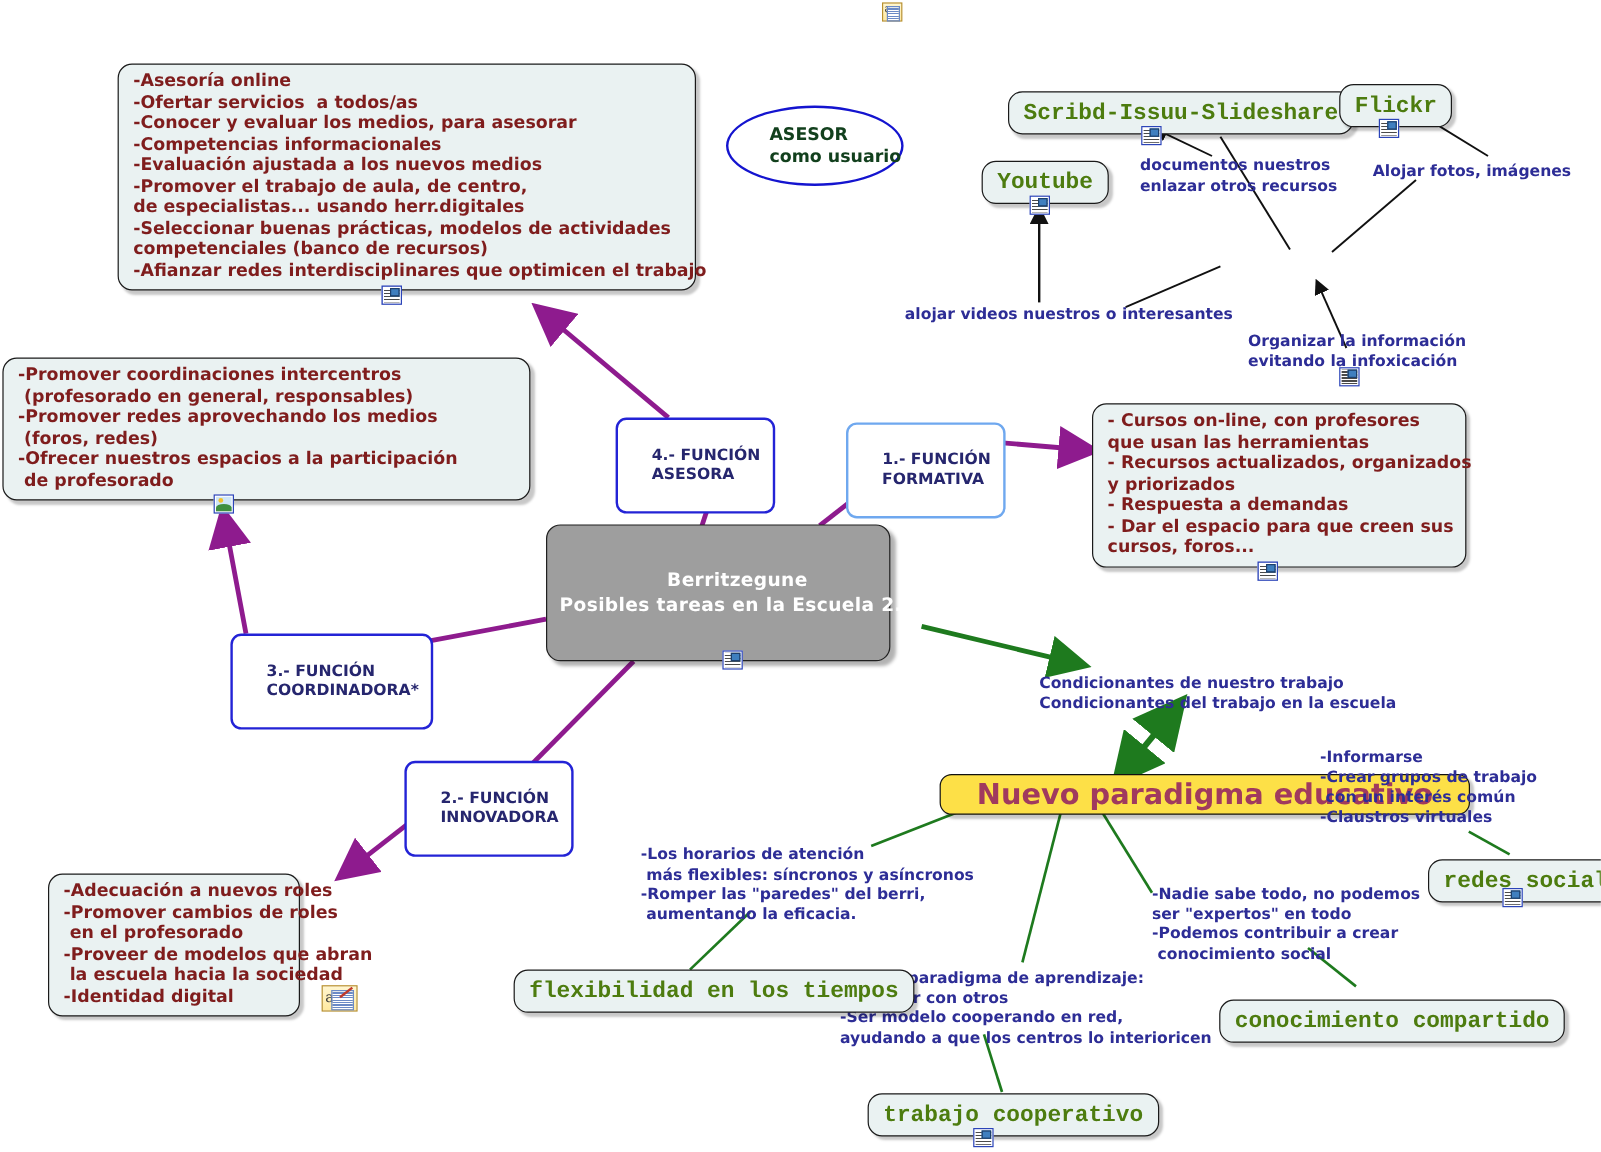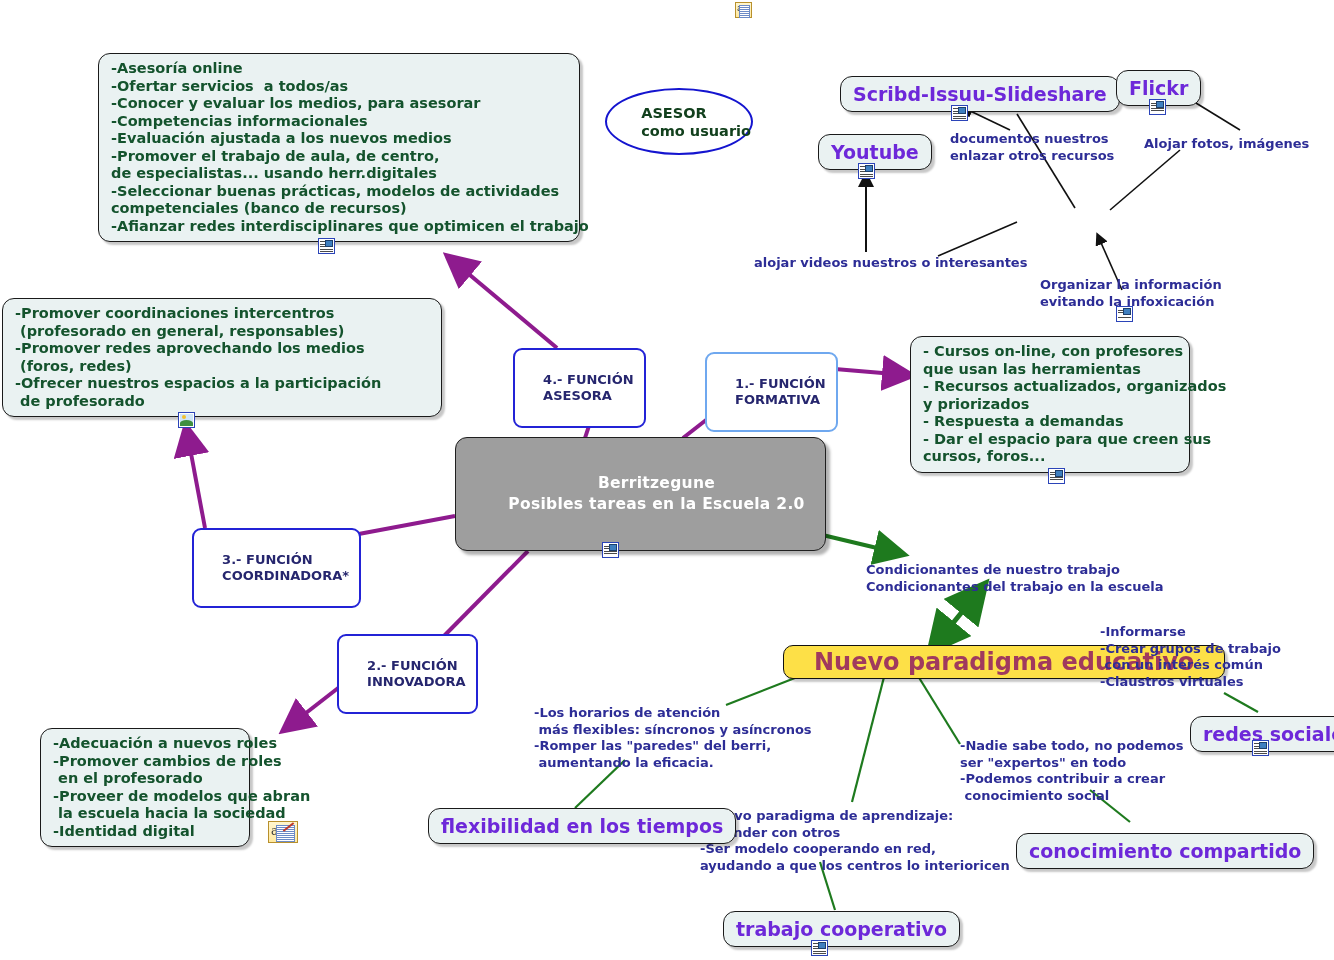--- a/index.html
+++ b/index.html
@@ -10,22 +10,22 @@
   #canvas{position:relative;width:1334px;height:960px;}
   svg.wires{position:absolute;left:0;top:0;width:1334px;height:960px;pointer-events:none;}
 
   
   .node{position:absolute;box-sizing:border-box;}
   .box{
     background:#eaf2f2;border:1.6px solid #1a1a1a;border-radius:12px;
     box-shadow:3px 3px 2px rgba(0,0,0,.22);
     padding:6px 12px;box-sizing:border-box;
   }
-  .box.green-text{color:#14532d;}
-  .box.dark-text{color:#6d28d9;}
+  .box.green-text{color:#7f1d1d;}
+  .box.dark-text{color:#4d7c0f;font-family:Liberation Mono, monospace;}
   .txt-list{font-weight:bold;font-size:14.5px;line-height:17.5px;white-space:pre;}
   .title-box{font-weight:bold;font-size:19px;line-height:22px;white-space:nowrap;text-align:center;}
 
   
   .central{
     background:#9e9e9e;border:1.6px solid #1f1f1f;border-radius:12px;
     box-shadow:4px 4px 3px rgba(0,0,0,.3);
     color:#ffffff;font-weight:bold;font-size:15.5px;line-height:21px;
     display:flex;align-items:center;justify-content:center;text-align:center;
     white-space:pre;letter-spacing:.3px;
@@ -197,21 +197,21 @@
  la escuela hacia la sociedad
 -Identidad digital</div>
     </div>
   </div>
   <div class="ico note" style="left:268px;top:821px;width:30px;height:22px;">
     <span class="a" style="font-size:12px;top:2px;left:2px;">a</span>
     <span class="lines" style="width:17px;height:15px;top:3px;right:2px;"></span>
     <span class="pen" style="width:13px;right:2px;top:4px;"></span>
   </div>
 
-  <div class="node" style="left:910px;top:336px;width:280px;">
+  <div class="node" style="left:910px;top:336px;width:312px;">
     <div class="box green-text">
       <div class="txt-list">- Cursos on-line, con profesores
 que usan las herramientas
 - Recursos actualizados, organizados
 y priorizados
 - Respuesta a demandas
 - Dar el espacio para que creen sus
 cursos, foros...</div>
     </div>
   </div>
@@ -284,21 +284,21 @@
   </div>
   <div class="node pill" style="left:192px;top:528px;">
     <span>3.- FUNCIÓN
     COORDINADORA*</span>
   </div>
   <div class="node pill" style="left:337px;top:634px;">
     <span>2.- FUNCIÓN
     INNOVADORA</span>
   </div>
 
-  <div class="node central" style="left:455px;top:437px;width:371px;height:114px;padding-left:32px;">
+  <div class="node central" style="left:455px;top:437px;width:287px;height:114px;padding-left:32px;">
     <span>Berritzegune
 Posibles tareas en la Escuela 2.0</span>
   </div>
   <div class="ico doc" style="left:602px;top:542px;">
       <span class="body"></span>
       <span class="pic"></span>
     </div>
 
   <div class="ann" style="left:866px;top:562px;">Condicionantes de nuestro trabajo
 Condicionantes del trabajo en la escuela</div>

